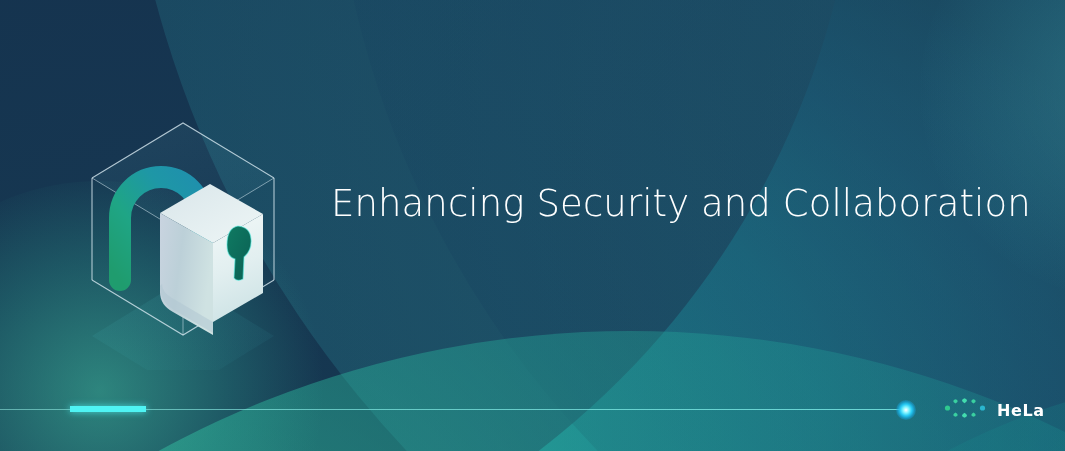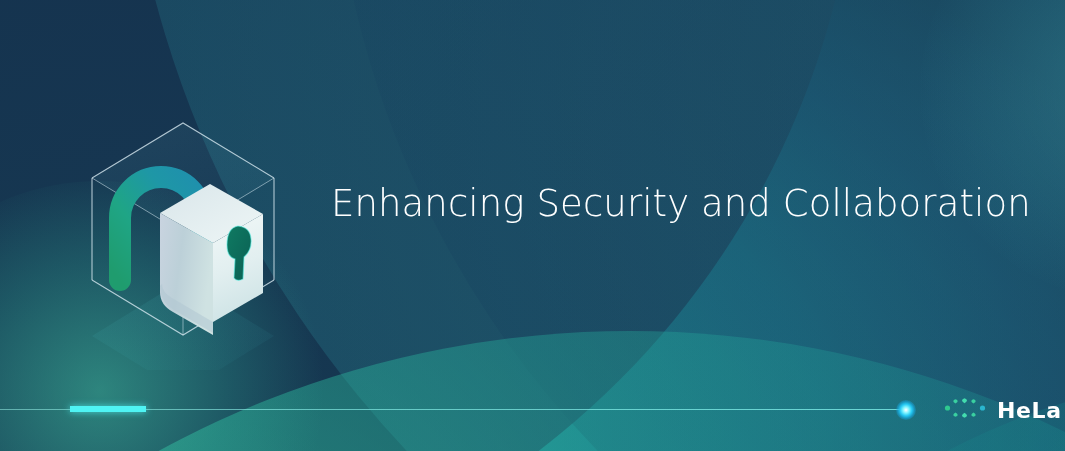--- a/index.html
+++ b/index.html
@@ -163,21 +163,21 @@
     position: absolute;
     left: 944px;
     top: 396px;
     display: flex;
     align-items: center;
     gap: 9px;
   }
   .logo-mark { display: block; }
   .logo-text {
     color: #ffffff;
-    font-size: 22px;
+    font-size: 16px;
     font-weight: 700;
     letter-spacing: 0.6px;
     font-family: "DejaVu Sans", sans-serif;
   }
 </style>
 </head>
 <body>
 
 <div id="banner">
 

